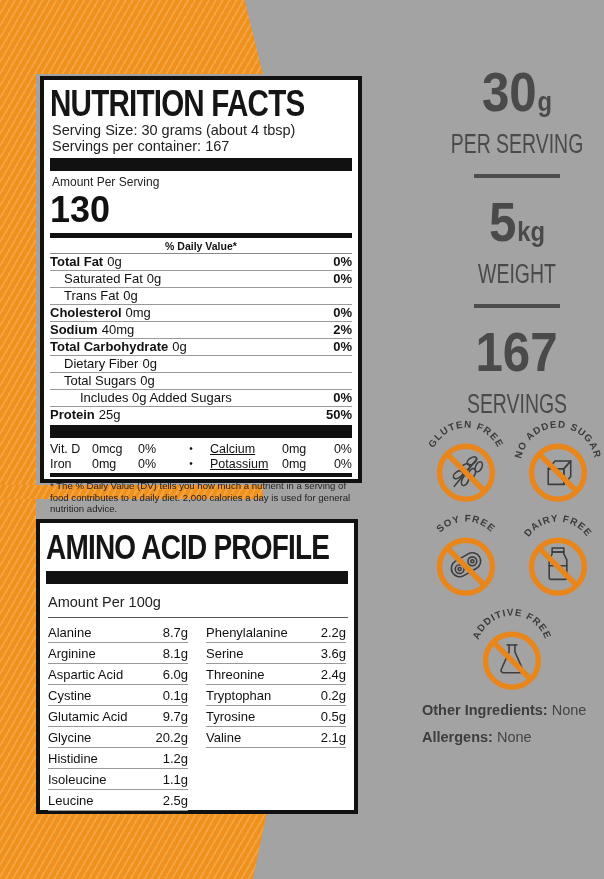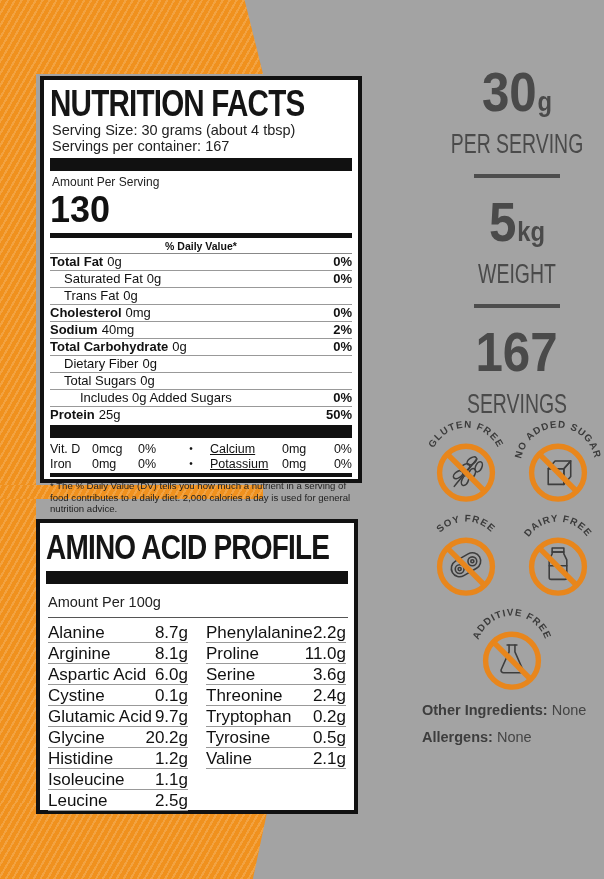--- a/index.html
+++ b/index.html
@@ -52,21 +52,21 @@
   .vit-line .vb  { flex:1; text-align:center; font-size:10px; }
   .vit-line .vn2 { width:72px;text-decoration:underline; } .vit-line .va2 { width:40px; }
   .vit-line .vd2 { width:30px; text-align:right; }
 
   .footnote { font-size:9.6px; line-height:11.5px; color:#222; margin-top:3px; }
 
   
   .aa-bar { margin-top:6px; }
   .aa-sub { font-size:14.5px; color:#222; margin:10px 0 0 2px; padding-bottom:7px; border-bottom:1.5px solid #555; }
   .aa-cols { display:grid; grid-template-columns:1fr 1fr; column-gap:18px; margin-top:4px; padding:0 2px; }
-  .aa-row { display:flex; justify-content:space-between; align-items:baseline; font-size:17px;
+  .aa-row { display:flex; justify-content:space-between; align-items:baseline; font-size:13px;
             line-height:14px; padding:3.5px 0 2.5px 0; border-bottom:1px solid #999; }
 
   
   .stats { position:absolute; left:424px; top:64px; width:186px; text-align:center; color:#4a4a4a; }
   .stat-value { font-size:56px; font-weight:800; line-height:56px; transform:scaleX(0.88); white-space:nowrap; }
   .stat-value .unit { font-size:27px; font-weight:800; margin-left:1px; }
   .stat-label { font-size:27px; line-height:29px; transform:scaleX(0.72); white-space:nowrap; }
   .stat-divider { width:86px; height:4px; background:#4d4d4d; margin:15px auto 16px auto; }
 
   
@@ -227,24 +227,20 @@
             <span>Leucine</span>
             <span>2.5g</span>
           </div>
       </div>
       <div class="aa-col">
         <div class="aa-row">
             <span>Phenylalanine</span>
             <span>2.2g</span>
           </div>
         <div class="aa-row">
-            <span>Proline</span>
-            <span>11.0g</span>
-          </div>
-        <div class="aa-row">
             <span>Serine</span>
             <span>3.6g</span>
           </div>
         <div class="aa-row">
             <span>Threonine</span>
             <span>2.4g</span>
           </div>
         <div class="aa-row">
             <span>Tryptophan</span>
             <span>0.2g</span>

